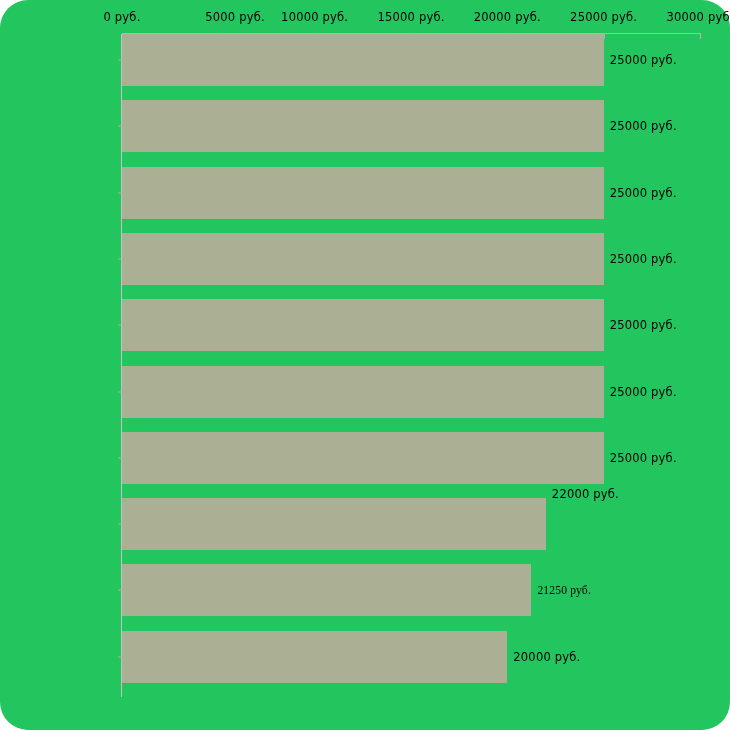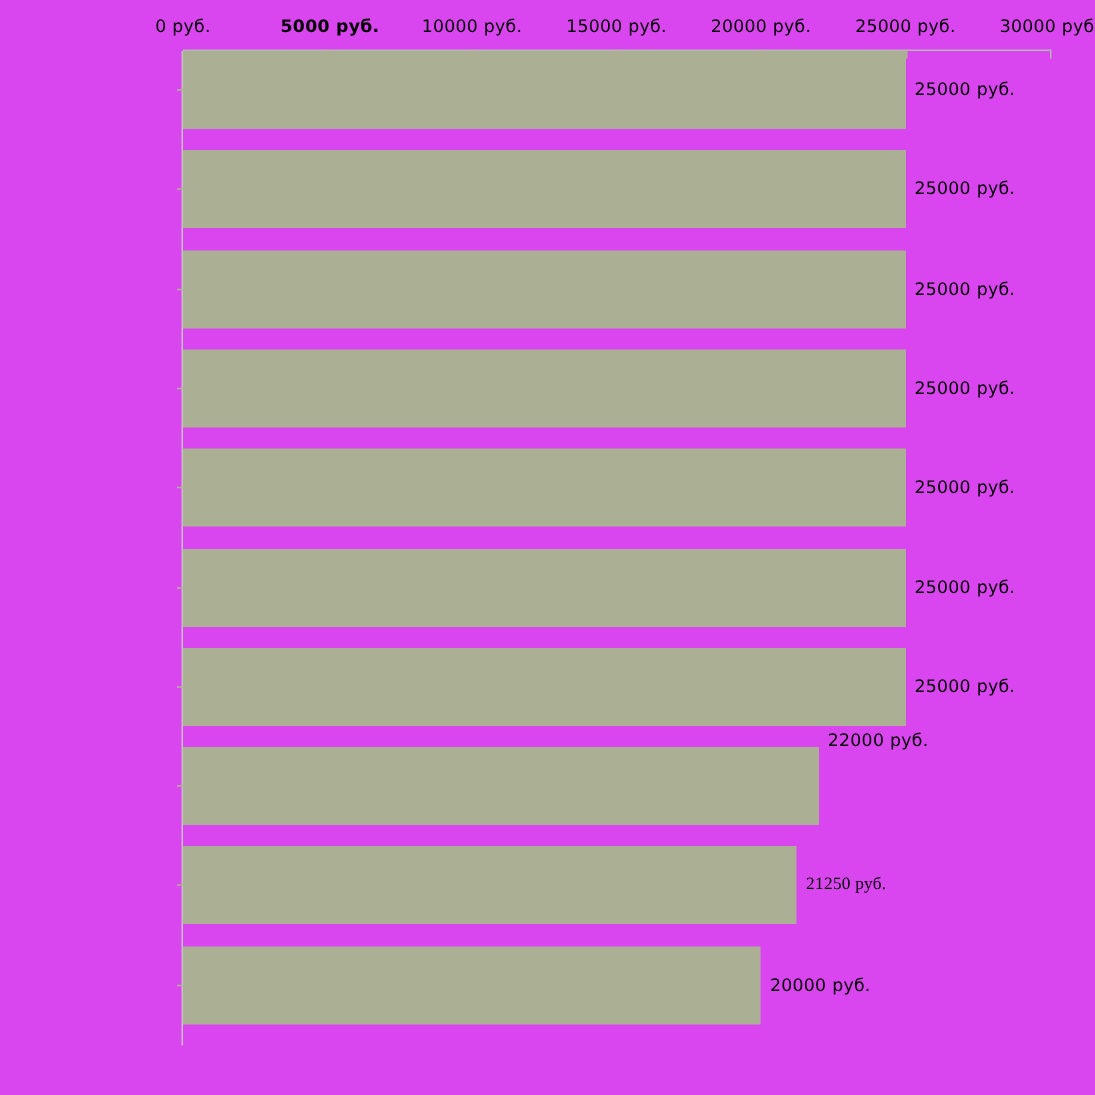--- a/index.html
+++ b/index.html
@@ -12,21 +12,22 @@
     height: 730px;
     overflow: hidden;
     font-family: "DejaVu Sans", sans-serif;
     color: #000000;
   }
 
   #chart-root {
     position: relative;
     width: 730px;
     height: 730px;
-    background: #d946ef;
+    background: #22c55e;
+    border-radius: 28px;
   }
 
   
   #plot-area {
     position: absolute;
     left: 122px;
     top: 34px;
     width: 578px;
     height: 663px;
   }
@@ -102,21 +103,21 @@
 
   <div id="plot-area"></div>
 
   <div id="x-axis"></div>
   <div id="y-axis"></div>
 
   <div id="x-tick-layer">
       <div class="x-tick edge" style="left: 122px; position: absolute; top: 33px;"></div>
       <div class="x-tick-label" style="left: 122px; top: 11px;">0 руб.</div>
       <div class="x-tick" style="left: 218.333px; position: absolute; top: 33px;"></div>
-      <div class="x-tick-label" style="left: 220px; top: 11px; font-weight: bold;">5000 руб.</div>
+      <div class="x-tick-label" style="left: 235px; top: 11px;">5000 руб.</div>
       <div class="x-tick" style="left: 314.667px; position: absolute; top: 33px;"></div>
       <div class="x-tick-label" style="left: 314.667px; top: 11px;">10000 руб.</div>
       <div class="x-tick" style="left: 411px; position: absolute; top: 33px;"></div>
       <div class="x-tick-label" style="left: 411px; top: 11px; text-align: center;">15000 руб.</div>
       <div class="x-tick" style="left: 507.333px; position: absolute; top: 33px;"></div>
       <div class="x-tick-label" style="left: 507.333px; top: 11px;">20000 руб.</div>
       <div class="x-tick" style="left: 603.667px; position: absolute; top: 33px;"></div>
       <div class="x-tick-label" style="left: 603.667px; top: 11px;">25000 руб.</div>
       <div class="x-tick edge" style="left: 700px; position: absolute; top: 33px;"></div>
       <div class="x-tick-label" style="left: 700px; top: 11px;">30000 руб.</div>

